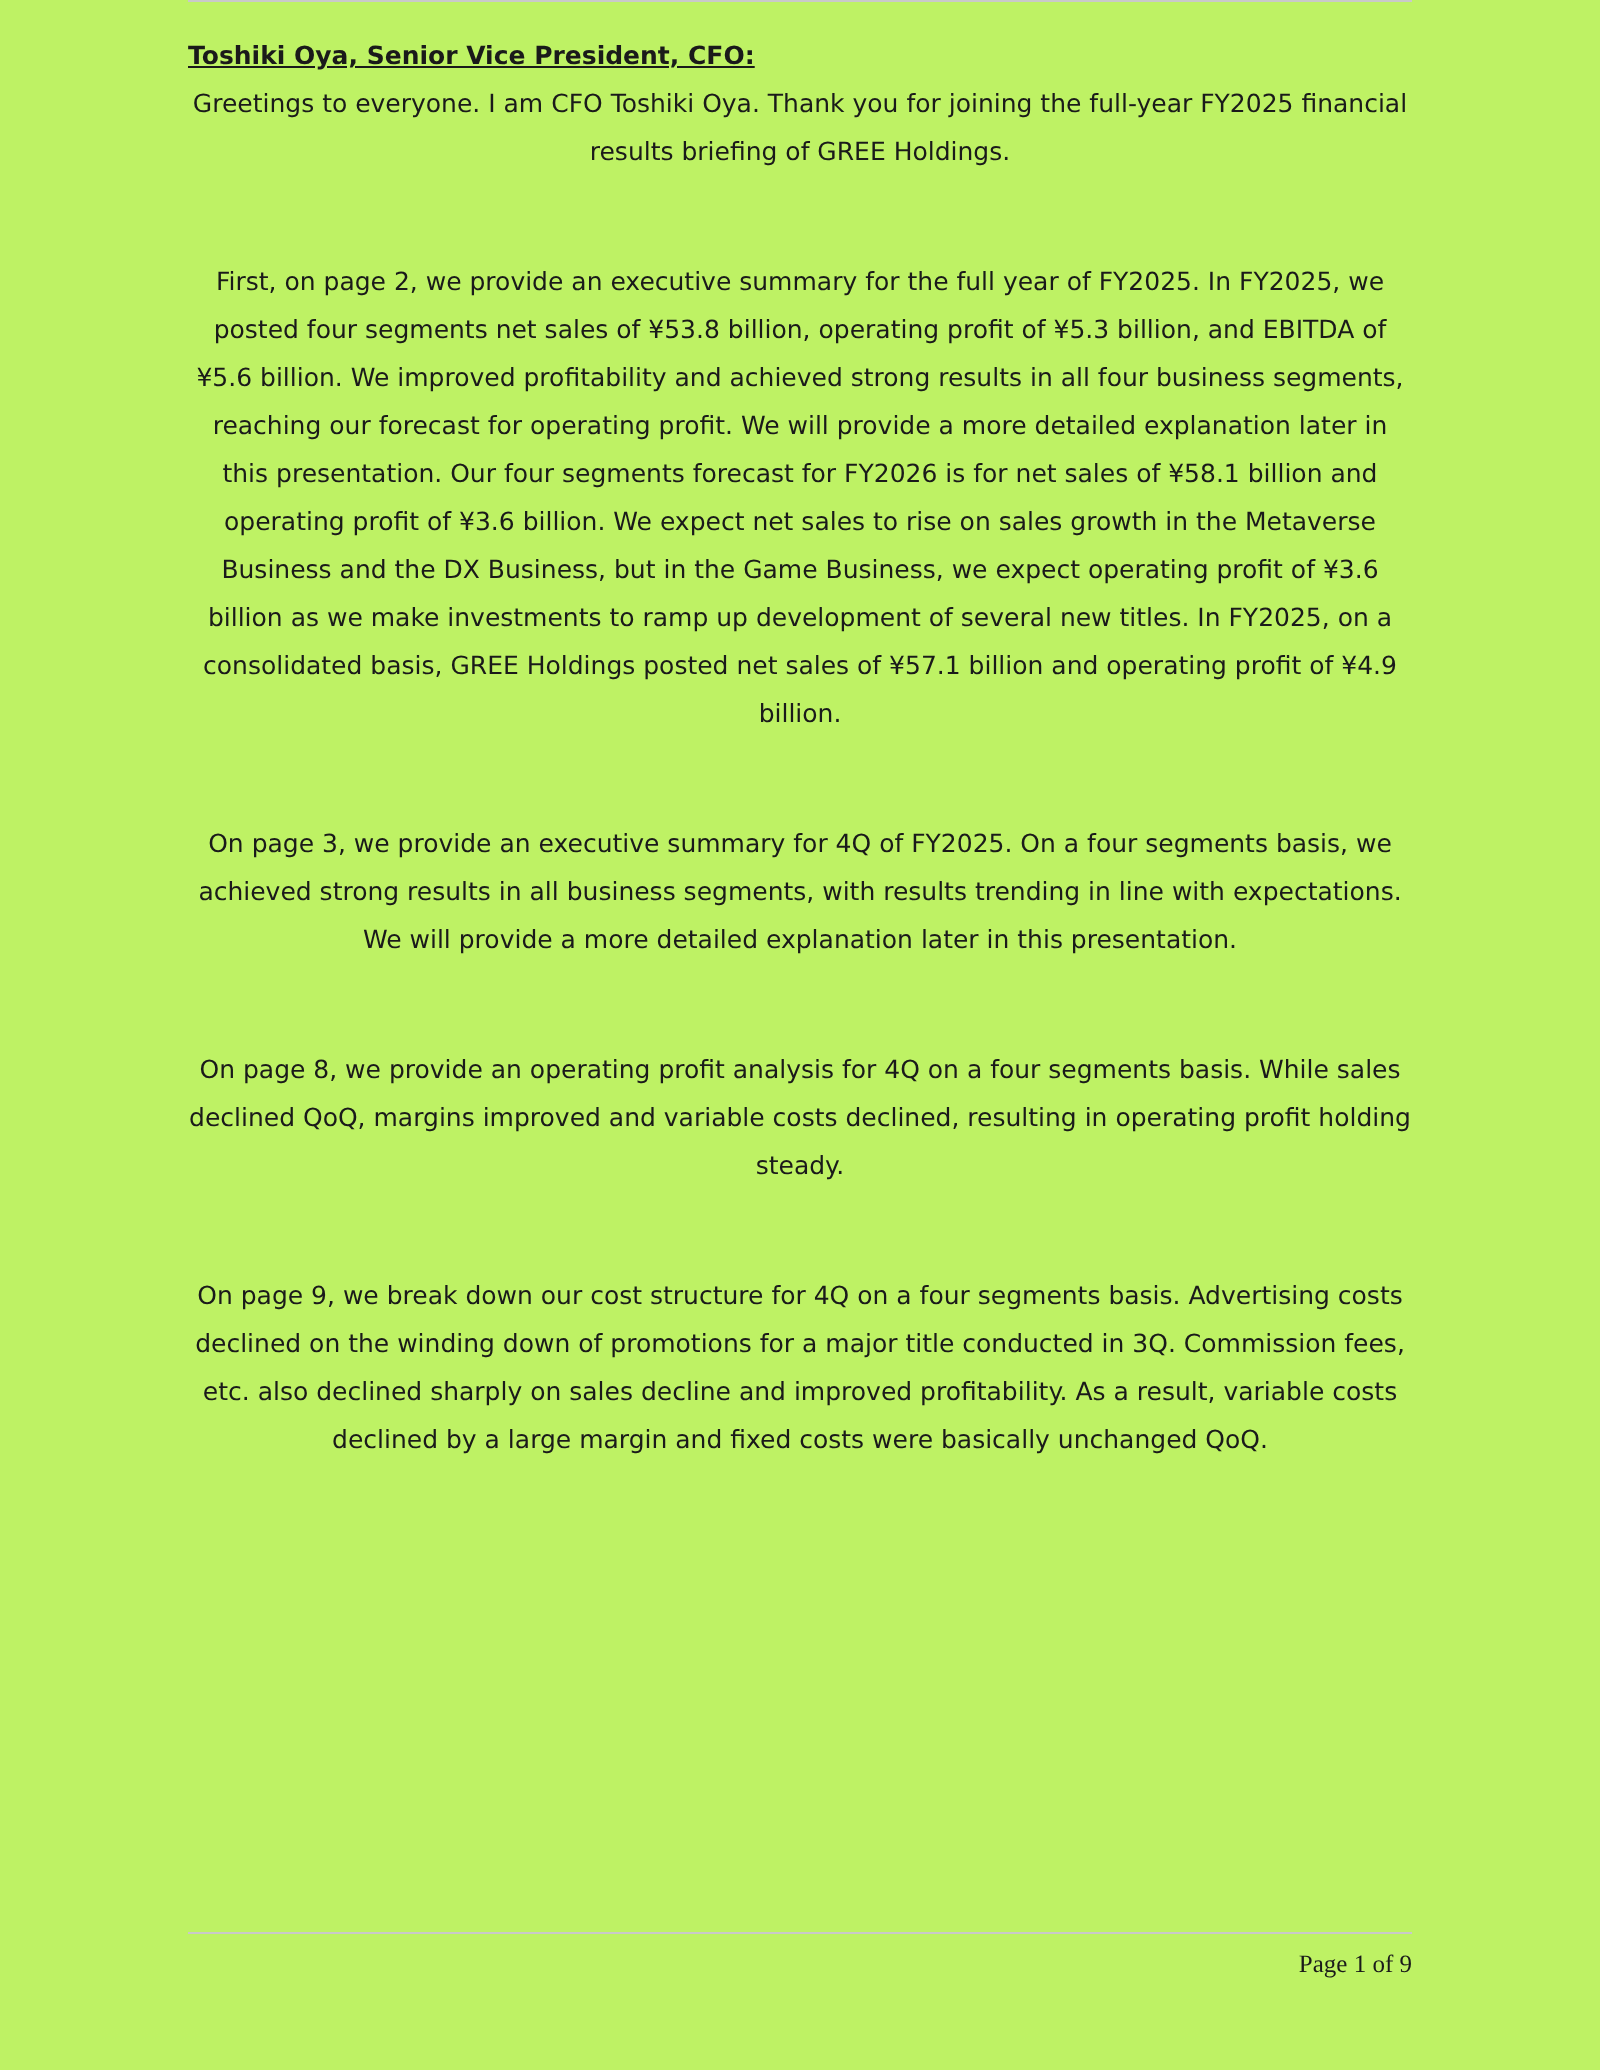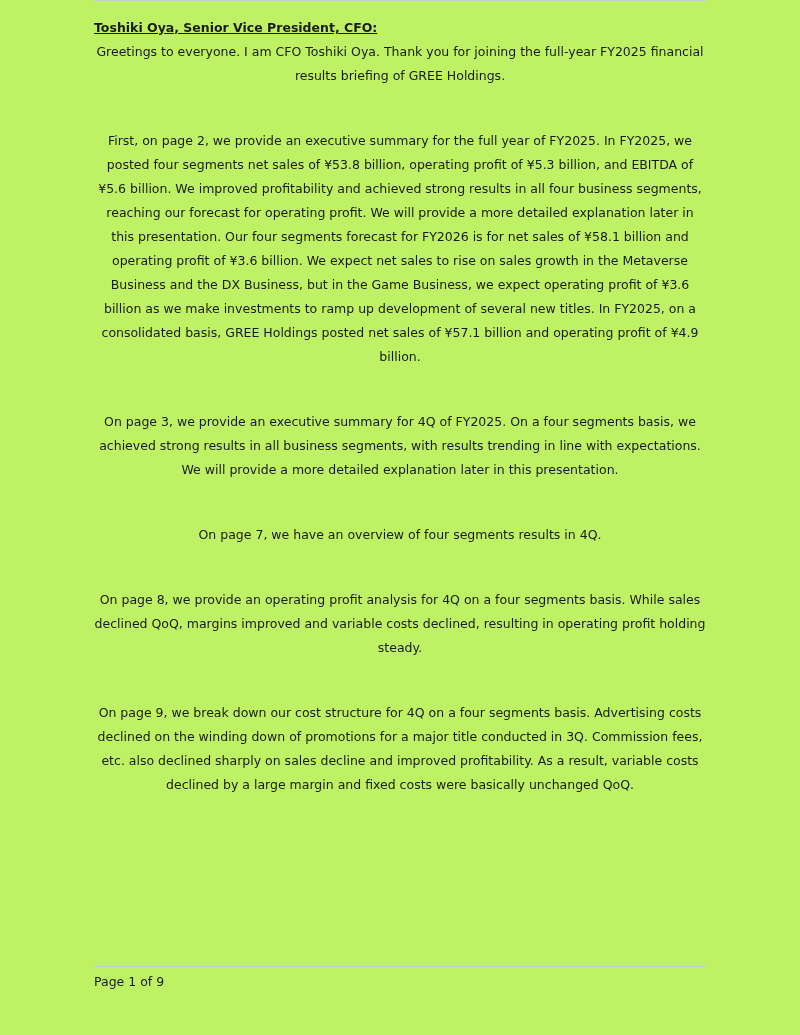--- a/index.html
+++ b/index.html
@@ -50,35 +50,35 @@
   .footer-area {
     position: absolute;
     left: 94px;
     right: 94px;
     top: 966px;
   }
   .page-number {
     margin-top: 5px;
     font-size: 12.5px;
     line-height: 20px;
-    text-align: left;
+    text-align: right;
     color: #1a1a1a;
+    font-family: Liberation Serif, serif;
   }
 </style>
 </head>
 <body>
 
 <div class="page">
   <div class="content">
     <hr class="rule rule-top">
     <div class="heading">Toshiki Oya, Senior Vice President, CFO:</div>
     <p class="para">Greetings to everyone. I am CFO Toshiki Oya. Thank you for joining the full-year FY2025 financial results briefing of GREE Holdings.</p>
     <p class="para">First, on page 2, we provide an executive summary for the full year of FY2025. In FY2025, we posted four segments net sales of ¥53.8 billion, operating profit of ¥5.3 billion, and EBITDA of ¥5.6 billion. We improved profitability and achieved strong results in all four business segments, reaching our forecast for operating profit. We will provide a more detailed explanation later in this presentation. Our four segments forecast for FY2026 is for net sales of ¥58.1 billion and operating profit of ¥3.6 billion. We expect net sales to rise on sales growth in the Metaverse Business and the DX Business, but in the Game Business, we expect operating profit of ¥3.6 billion as we make investments to ramp up development of several new titles. In FY2025, on a consolidated basis, GREE Holdings posted net sales of ¥57.1 billion and operating profit of ¥4.9 billion.</p>
     <p class="para">On page 3, we provide an executive summary for 4Q of FY2025. On a four segments basis, we achieved strong results in all business segments, with results trending in line with expectations. We will provide a more detailed explanation later in this presentation.</p>
-    <p class="para">On page 7, we have an overview of four segments results in 4Q.</p>
     <p class="para">On page 8, we provide an operating profit analysis for 4Q on a four segments basis. While sales declined QoQ, margins improved and variable costs declined, resulting in operating profit holding steady.</p>
     <p class="para">On page 9, we break down our cost structure for 4Q on a four segments basis. Advertising costs declined on the winding down of promotions for a major title conducted in 3Q. Commission fees, etc. also declined sharply on sales decline and improved profitability. As a result, variable costs declined by a large margin and fixed costs were basically unchanged QoQ.</p>
   </div>
 
   <div class="footer-area">
     <hr class="rule">
     <div class="page-number">Page 1 of 9</div>
   </div>
 </div>
 

